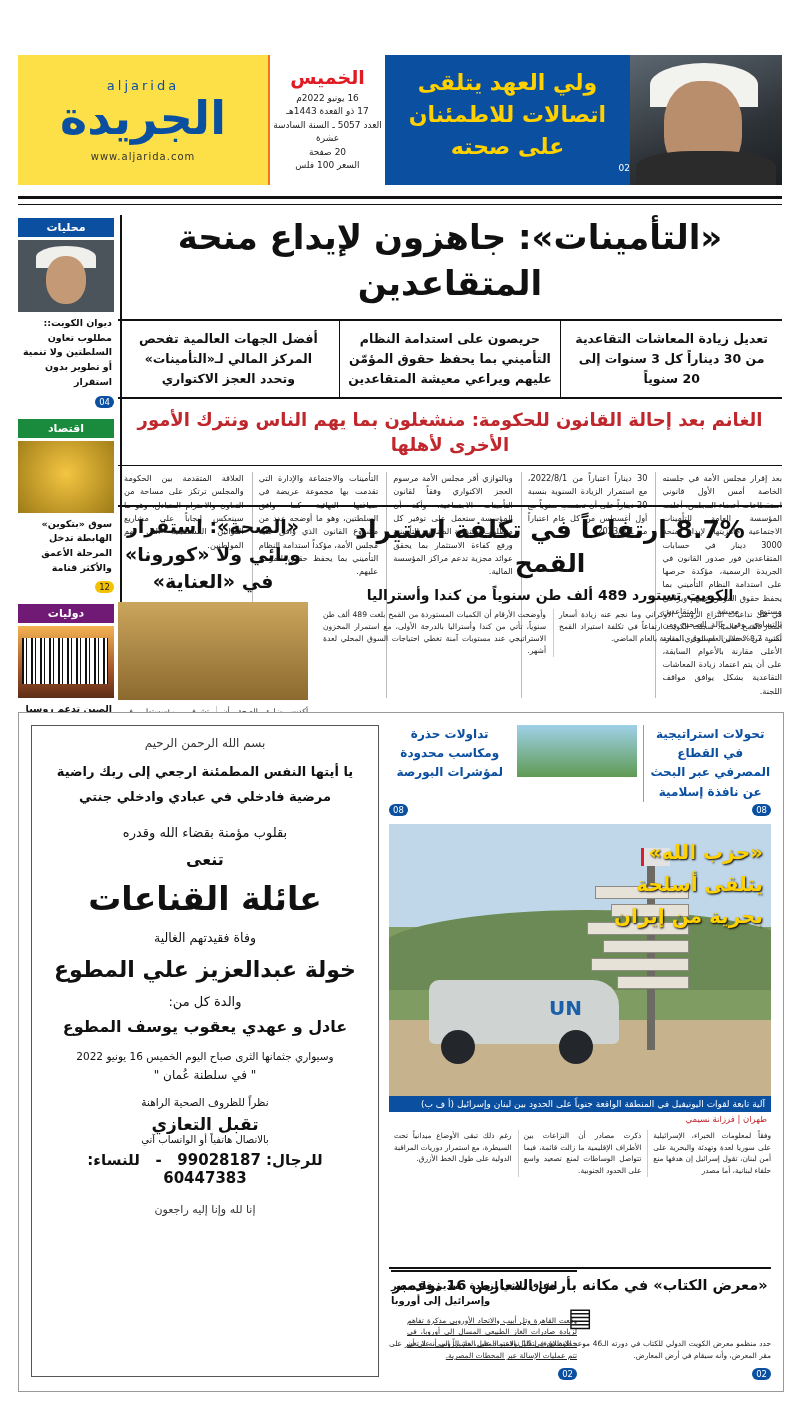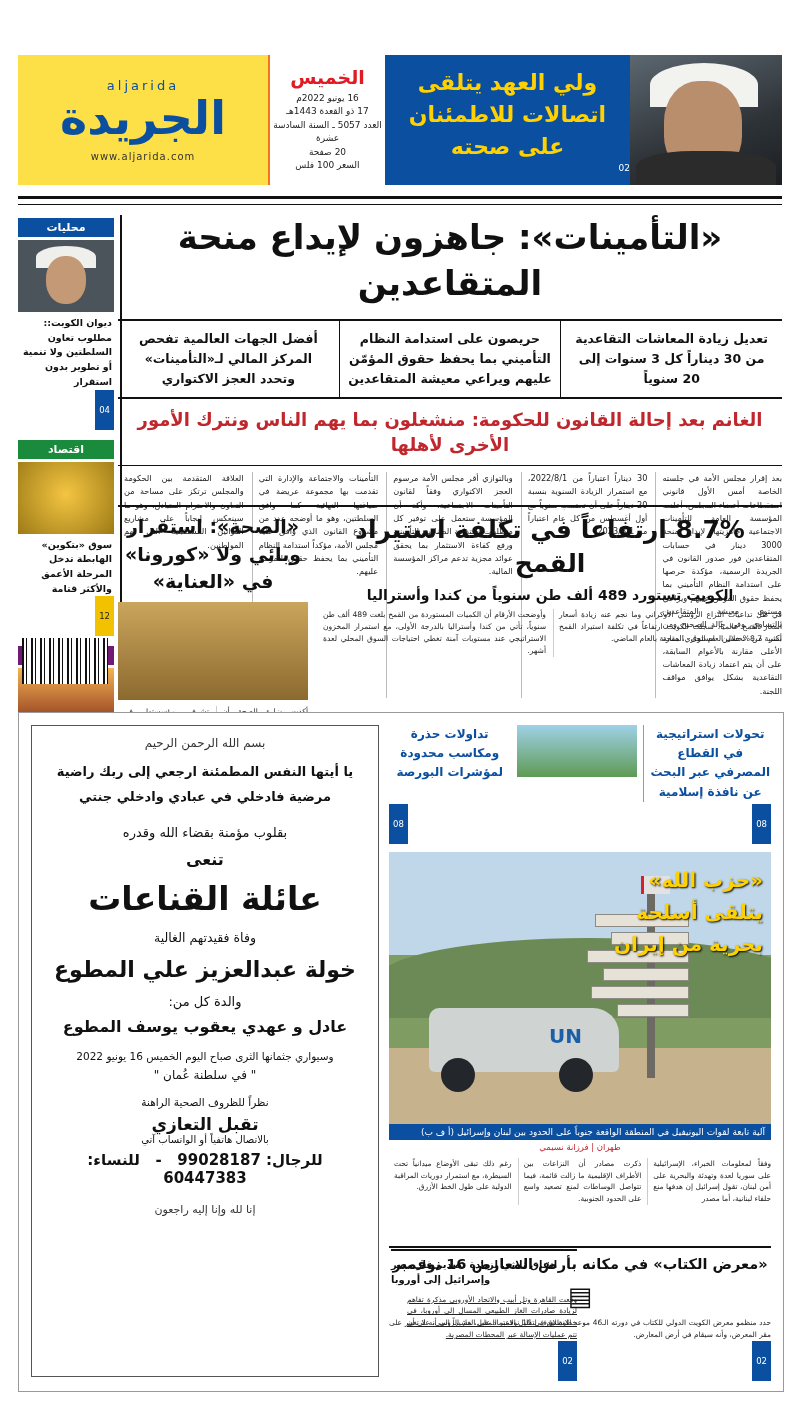--- a/index.html
+++ b/index.html
@@ -30,21 +30,21 @@
   .side{position:absolute;left:18px;top:218px;width:96px;}
   .side-tag{background:#0b4fa0;color:#fff;font-size:11px;font-weight:bold;text-align:center;padding:3px 0;}
   .side-tag.green{background:#1a8a3d;}
   .side-tag.red{background:#701a75;}
   .side-photo{height:72px;margin-top:3px;background:#4b535b;position:relative;overflow:hidden;}
   .side-photo.gold{background:radial-gradient(circle at 50% 45%,#f4c542,#9c7a16);}
   .side-photo.war{background:linear-gradient(#f4b352,#a6562b 60%,#5d2d16);}
   .side-photo .pf{position:absolute;left:28px;top:16px;width:40px;height:48px;border-radius:46%;background:#c49a76;}
   .side-photo .ph{position:absolute;left:18px;top:6px;width:60px;height:22px;border-radius:50% 50% 0 0;background:#efefec;}
   .side-cap{font-size:9.5px;line-height:1.55;color:#111;text-align:right;padding:4px 2px 0 2px;font-weight:bold;}
-  .pg-badge{display:inline-block;background:#0b4fa0;color:#fff;font-size:8.5px;padding:15px 4px;border-radius:0;}
+  .pg-badge{display:inline-block;background:#0b4fa0;color:#fff;font-size:8.5px;padding:1px 4px;border-radius:6px;}
   .pg-badge.yellow{background:#f2c200;color:#222;}
   .pg-badge.red{background:#c0272d;}
 
   
   .lead{position:absolute;right:18px;top:215px;width:664px;}
   .lead h1{margin:0;font-size:34px;font-weight:bold;line-height:1.35;text-align:center;color:#111;}
   .kicker-row{display:flex;gap:0;margin-top:12px;border-top:2px solid #111;border-bottom:2px solid #111;}
   .kicker{flex:1;padding:8px 8px;font-size:12.5px;font-weight:bold;line-height:1.6;text-align:center;color:#111;border-left:1px solid #111;}
   .kicker:last-child{border-left:none;}
   .subhead{margin-top:8px;font-size:18px;font-weight:bold;text-align:center;color:#c0272d;line-height:1.4;}
@@ -101,21 +101,21 @@
   .photo-big .hill{position:absolute;left:-10px;top:86px;width:420px;height:80px;background:#6b8a55;border-radius:50% 50% 0 0;}
   .photo-big .apc{position:absolute;left:40px;top:156px;width:190px;height:64px;background:#cfd4d2;border-radius:10px 26px 6px 6px;}
   .photo-big .apc:after{content:"UN";position:absolute;left:120px;top:16px;font-size:20px;font-weight:bold;color:#1a5fa8;}
   .photo-big .w1,.photo-big .w2{position:absolute;top:206px;width:34px;height:34px;border-radius:50%;background:#23262a;}
   .photo-big .w1{left:52px;} .photo-big .w2{left:170px;}
   .photo-big .pole{position:absolute;left:258px;top:40px;width:8px;height:186px;background:#6d6a63;}
   .photo-big .sign{position:absolute;left:206px;height:11px;background:#e6e2d8;border:1px solid #8c8a82;}
   .photo-big .flag{position:absolute;left:252px;top:24px;width:26px;height:18px;background:#e2e2e2;border-left:3px solid #d7202f;}
   .ov-title{position:absolute;right:8px;top:12px;width:158px;text-align:right;font-size:20px;font-weight:bold;color:#ffd100;line-height:1.6;text-shadow:1px 1px 2px #000;}
   .ph-cap{background:#0b4fa0;color:#fff;font-size:9px;padding:3px 6px;text-align:right;}
-  .ph-cred{font-size:8.5px;color:#c0272d;text-align:center;padding:2px 4px;}
+  .ph-cred{font-size:8.5px;color:#c0272d;text-align:right;padding:2px 4px;}
   .low-cols{display:flex;gap:6px;margin-top:4px;}
   .lcol{flex:1;font-size:7.4px;line-height:1.6;text-align:justify;color:#222;border-left:1px solid #ccc;padding-left:5px;}
   .lcol:last-child{border-left:none;}
   .bottom-row{position:absolute;right:12px;bottom:10px;width:382px;display:flex;gap:8px;border-top:2px solid #111;padding-top:6px;}
   .bbox{flex:1;}
   .bbox h3{margin:0;font-size:14.5px;font-weight:bold;line-height:1.5;text-align:center;color:#111;}
   .bbox p{font-size:7.4px;line-height:1.6;text-align:justify;color:#222;margin:6px 0 0 0;}
   .glyph{font-size:26px;color:#111;text-align:center;margin-top:6px;}
   .bottom-mid{position:absolute;left:372px;bottom:10px;width:186px;border-top:2px solid #111;padding-top:6px;}
   .bottom-mid h3{margin:0;font-size:10px;font-weight:bold;text-align:left;line-height:1.55;color:#111;}

